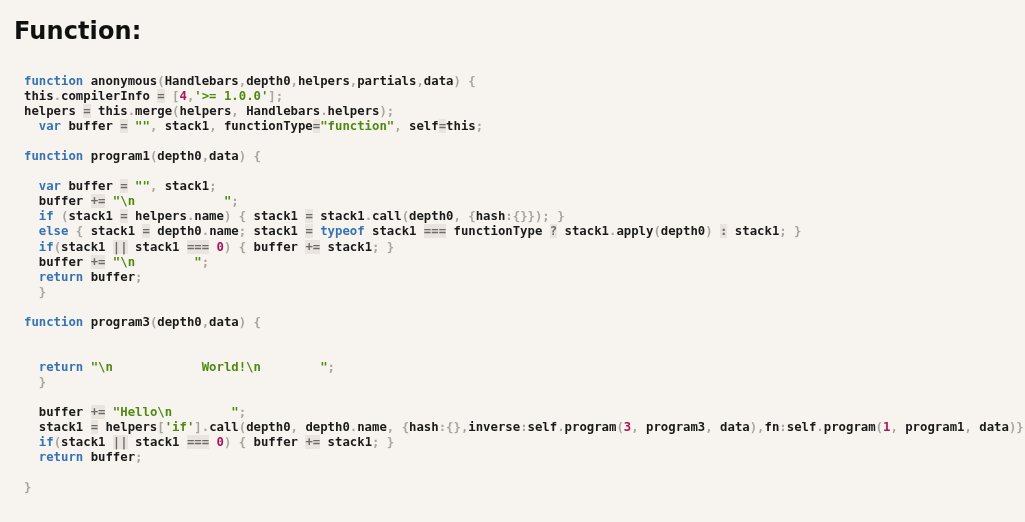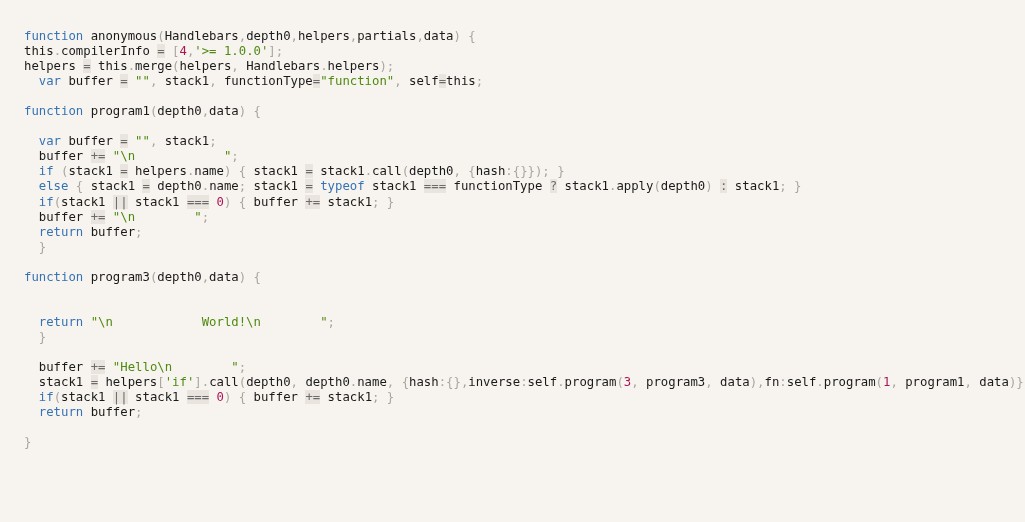--- a/index.html
+++ b/index.html
@@ -36,34 +36,36 @@
     font-family: "DejaVu Sans Mono", "Liberation Mono", monospace;
     font-size: 12.3px;
     line-height: 15.05px;
     color: #1a1a1a;
     white-space: pre;
     tab-size: 4;
   }
   .code-line {
     white-space: pre;
     min-height: 15.05px;
+    font-weight: bold;
   }
   
   .kw   { color: #3573b4; }           
   .str  { color: #4f8a10; }           
   .num  { color: #ad1457; }           
   .pun  { color: #a9a59e; }           
   .op   { color: #6b6b6b; background: #e9e5de; }           
   .pl   { color: #1a1a1a; }           
 </style>
 </head>
 <body style="background: rgb(247, 244, 239);">
 
 <div class="page" style="background: rgb(247, 244, 239);">
 
+  <h1 class="page-title" style="color: rgb(16, 16, 16);">Function:</h1>
 
   <pre class="code-block"><code><span class="code-line"><span class="kw" style="color: rgb(53, 115, 180);">function</span> <span class="pl" style="color: rgb(26, 26, 26);">anonymous</span><span class="pun" style="color: rgb(169, 165, 158);">(</span><span class="pl" style="color: rgb(26, 26, 26);">Handlebars</span><span class="pun" style="color: rgb(169, 165, 158);">,</span><span class="pl" style="color: rgb(26, 26, 26);">depth0</span><span class="pun" style="color: rgb(169, 165, 158);">,</span><span class="pl" style="color: rgb(26, 26, 26);">helpers</span><span class="pun" style="color: rgb(169, 165, 158);">,</span><span class="pl" style="color: rgb(26, 26, 26);">partials</span><span class="pun" style="color: rgb(169, 165, 158);">,</span><span class="pl" style="color: rgb(26, 26, 26);">data</span><span class="pun" style="color: rgb(169, 165, 158);">)</span> <span class="pun" style="color: rgb(169, 165, 158);">{</span></span>
 <span class="code-line"><span class="pl" style="color: rgb(26, 26, 26);">this</span><span class="pun" style="color: rgb(169, 165, 158);">.</span><span class="pl" style="color: rgb(26, 26, 26);">compilerInfo</span> <span class="op" style="color: rgb(107, 107, 107); background: rgb(233, 229, 222);">=</span> <span class="pun" style="color: rgb(169, 165, 158);">[</span><span class="num" style="color: rgb(173, 20, 87);">4</span><span class="pun" style="color: rgb(169, 165, 158);">,</span><span class="str" style="color: rgb(79, 138, 16);">'&gt;= 1.0.0'</span><span class="pun" style="color: rgb(169, 165, 158);">];</span></span>
 <span class="code-line"><span class="pl" style="color: rgb(26, 26, 26);">helpers</span> <span class="op" style="color: rgb(107, 107, 107); background: rgb(233, 229, 222);">=</span> <span class="pl" style="color: rgb(26, 26, 26);">this</span><span class="pun" style="color: rgb(169, 165, 158);">.</span><span class="pl" style="color: rgb(26, 26, 26);">merge</span><span class="pun" style="color: rgb(169, 165, 158);">(</span><span class="pl" style="color: rgb(26, 26, 26);">helpers</span><span class="pun" style="color: rgb(169, 165, 158);">,</span> <span class="pl" style="color: rgb(26, 26, 26);">Handlebars</span><span class="pun" style="color: rgb(169, 165, 158);">.</span><span class="pl" style="color: rgb(26, 26, 26);">helpers</span><span class="pun" style="color: rgb(169, 165, 158);">);</span></span>
 <span class="code-line">  <span class="kw" style="color: rgb(53, 115, 180);">var</span> <span class="pl" style="color: rgb(26, 26, 26);">buffer</span> <span class="op" style="color: rgb(107, 107, 107); background: rgb(233, 229, 222);">=</span> <span class="str" style="color: rgb(79, 138, 16);">""</span><span class="pun" style="color: rgb(169, 165, 158);">,</span> <span class="pl" style="color: rgb(26, 26, 26);">stack1</span><span class="pun" style="color: rgb(169, 165, 158);">,</span> <span class="pl" style="color: rgb(26, 26, 26);">functionType</span><span class="op" style="color: rgb(107, 107, 107); background: rgb(233, 229, 222);">=</span><span class="str" style="color: rgb(79, 138, 16);">"function"</span><span class="pun" style="color: rgb(169, 165, 158);">,</span> <span class="pl" style="color: rgb(26, 26, 26);">self</span><span class="op" style="color: rgb(107, 107, 107); background: rgb(233, 229, 222);">=</span><span class="pl" style="color: rgb(26, 26, 26);">this</span><span class="pun" style="color: rgb(169, 165, 158);">;</span></span>
 <span class="code-line"> </span>
 <span class="code-line"><span class="kw" style="color: rgb(53, 115, 180);">function</span> <span class="pl" style="color: rgb(26, 26, 26);">program1</span><span class="pun" style="color: rgb(169, 165, 158);">(</span><span class="pl" style="color: rgb(26, 26, 26);">depth0</span><span class="pun" style="color: rgb(169, 165, 158);">,</span><span class="pl" style="color: rgb(26, 26, 26);">data</span><span class="pun" style="color: rgb(169, 165, 158);">)</span> <span class="pun" style="color: rgb(169, 165, 158);">{</span></span>
 <span class="code-line"> </span>
 <span class="code-line">  <span class="kw" style="color: rgb(53, 115, 180);">var</span> <span class="pl" style="color: rgb(26, 26, 26);">buffer</span> <span class="op" style="color: rgb(107, 107, 107); background: rgb(233, 229, 222);">=</span> <span class="str" style="color: rgb(79, 138, 16);">""</span><span class="pun" style="color: rgb(169, 165, 158);">,</span> <span class="pl" style="color: rgb(26, 26, 26);">stack1</span><span class="pun" style="color: rgb(169, 165, 158);">;</span></span>
 <span class="code-line">  <span class="pl" style="color: rgb(26, 26, 26);">buffer</span> <span class="op" style="color: rgb(107, 107, 107); background: rgb(233, 229, 222);">+=</span> <span class="str" style="color: rgb(79, 138, 16);">"\n            "</span><span class="pun" style="color: rgb(169, 165, 158);">;</span></span>

